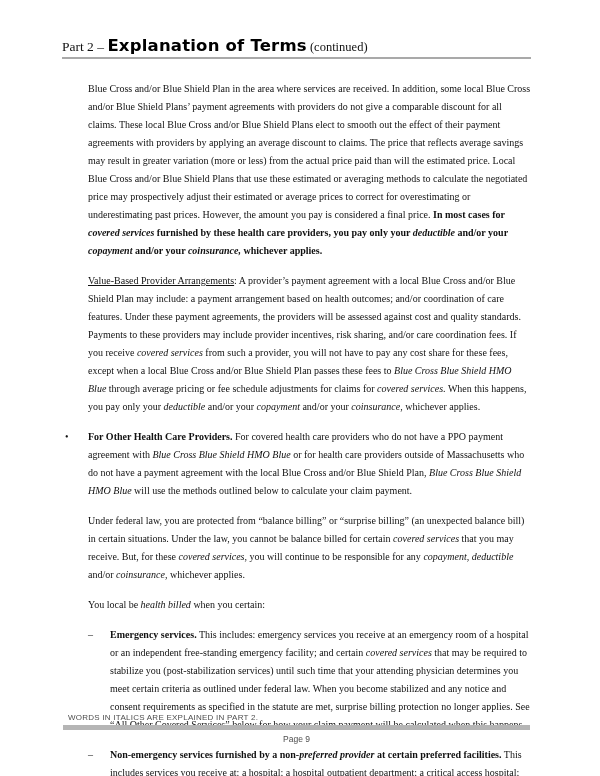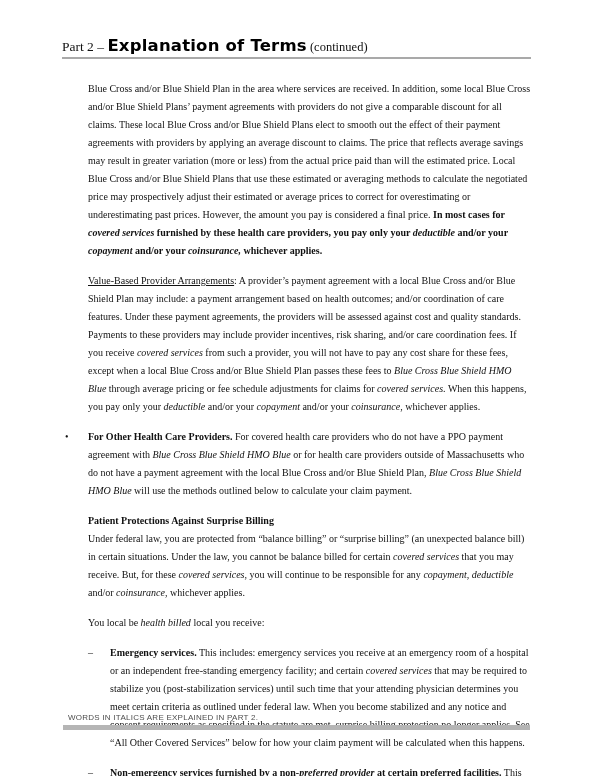--- a/index.html
+++ b/index.html
@@ -75,33 +75,33 @@
 
     <p><span>Blue Cross and/or Blue Shield Plan in the area where services are received. In addition, some local Blue Cross and/or Blue Shield Plans’ payment agreements with providers do not give a comparable discount for all claims. These local Blue Cross and/or Blue Shield Plans elect to smooth out the effect of their payment agreements with providers by applying an average discount to claims. The price that reflects average savings may result in greater variation (more or less) from the actual price paid than will the estimated price. Local Blue Cross and/or Blue Shield Plans that use these estimated or averaging methods to calculate the negotiated price may prospectively adjust their estimated or average prices to correct for overestimating or underestimating past prices. However, the amount you pay is considered a final price. </span><span class="rs-b">In most cases for </span><span class="rs-bi">covered services</span><span class="rs-b"> furnished by these health care providers, you pay only your </span><span class="rs-bi">deductible</span><span class="rs-b"> and/or your </span><span class="rs-bi">copayment</span><span class="rs-b"> and/or your </span><span class="rs-bi">coinsurance,</span><span class="rs-b"> whichever applies.</span></p>
 
     <p><span class="rs-u">Value-Based Provider Arrangements</span><span>: A provider’s payment agreement with a local Blue Cross and/or Blue Shield Plan may include: a payment arrangement based on health outcomes; and/or coordination of care features. Under these payment agreements, the providers will be assessed against cost and quality standards. Payments to these providers may include provider incentives, risk sharing, and/or care coordination fees. If you receive </span><span class="rs-i">covered services</span><span> from such a provider, you will not have to pay any cost share for these fees, except when a local Blue Cross and/or Blue Shield Plan passes these fees to </span><span class="rs-i">Blue Cross Blue Shield HMO Blue</span><span> through average pricing or fee schedule adjustments for claims for </span><span class="rs-i">covered services</span><span>. When this happens, you pay only your </span><span class="rs-i">deductible</span><span> and/or your </span><span class="rs-i">copayment</span><span> and/or your </span><span class="rs-i">coinsurance</span><span>, whichever applies.</span></p>
 
     <div class="bullet-item">
       <span class="bullet-marker">•</span>
       <p style="margin:0"><span class="rs-b">For Other Health Care Providers.</span><span> For covered health care providers who do not have a PPO payment agreement with </span><span class="rs-i">Blue Cross Blue Shield HMO Blue</span><span> or for health care providers outside of Massachusetts who do not have a payment agreement with the local Blue Cross and/or Blue Shield Plan, </span><span class="rs-i">Blue Cross Blue Shield HMO Blue</span><span> will use the methods outlined below to calculate your claim payment.</span></p>
     </div>
 
-    <p class="heading-para">Patient Protections Against Surprise Billing</p>
     <p><span>Under federal law, you are protected from “balance billing” or “surprise billing” (an unexpected balance bill) in certain situations. Under the law, you cannot be balance billed for certain </span><span class="rs-i">covered services</span><span> that you may receive. But, for these </span><span class="rs-i">covered services</span><span>, you will continue to be responsible for any </span><span class="rs-i">copayment</span><span>, </span><span class="rs-i">deductible</span><span> and/or </span><span class="rs-i">coinsurance</span><span>, whichever applies.</span></p>
 
-    <p><span>You local be </span><span class="rs-i">health billed</span><span> local you receive:</span></p>
+    <p><span>You local be </span><span class="rs-i">health billed</span><span> when you certain:</span></p>
 
     <div class="dash-item">
       <span class="dash-marker">–</span>
       <p style="margin:0"><span class="rs-b">Emergency services.</span><span> This includes: emergency services you receive at an emergency room of a hospital or an independent free-standing emergency facility; and certain </span><span class="rs-i">covered services</span><span> that may be required to stabilize you (post-stabilization services) until such time that your attending physician determines you meet certain criteria as outlined under federal law. When you become stabilized and any notice and consent requirements as specified in the statute are met, surprise billing protection no longer applies. See “All Other Covered Services” below for how your claim payment will be calculated when this happens.</span></p>
     </div>
 
     <div class="dash-item last-item">
       <span class="dash-marker">–</span>
       <p style="margin:0"><span class="rs-b">Non-emergency services furnished by a non-</span><span class="rs-bi">preferred provider</span><span class="rs-b"> at certain preferred facilities.</span><span> This includes services you receive at: a hospital; a hospital outpatient department; a critical access hospital; an ambulatory surgical center; or any other facility designated by the statute that provides items or services for which coverage is provided under this health plan unless the notice and consent requirements as specified in the statute have been met. A provider or facility cannot provide notice and receive consent for certain ancillary services, as defined by the No Surprises</span></p>
     </div>
 
   </div>
 
   <div class="footer-note">WORDS IN ITALICS ARE EXPLAINED IN PART 2.</div>
   <div class="footer-bar"></div>
+  <div class="page-number">Page 9</div>
 
 </div>
 
 </body></html>

